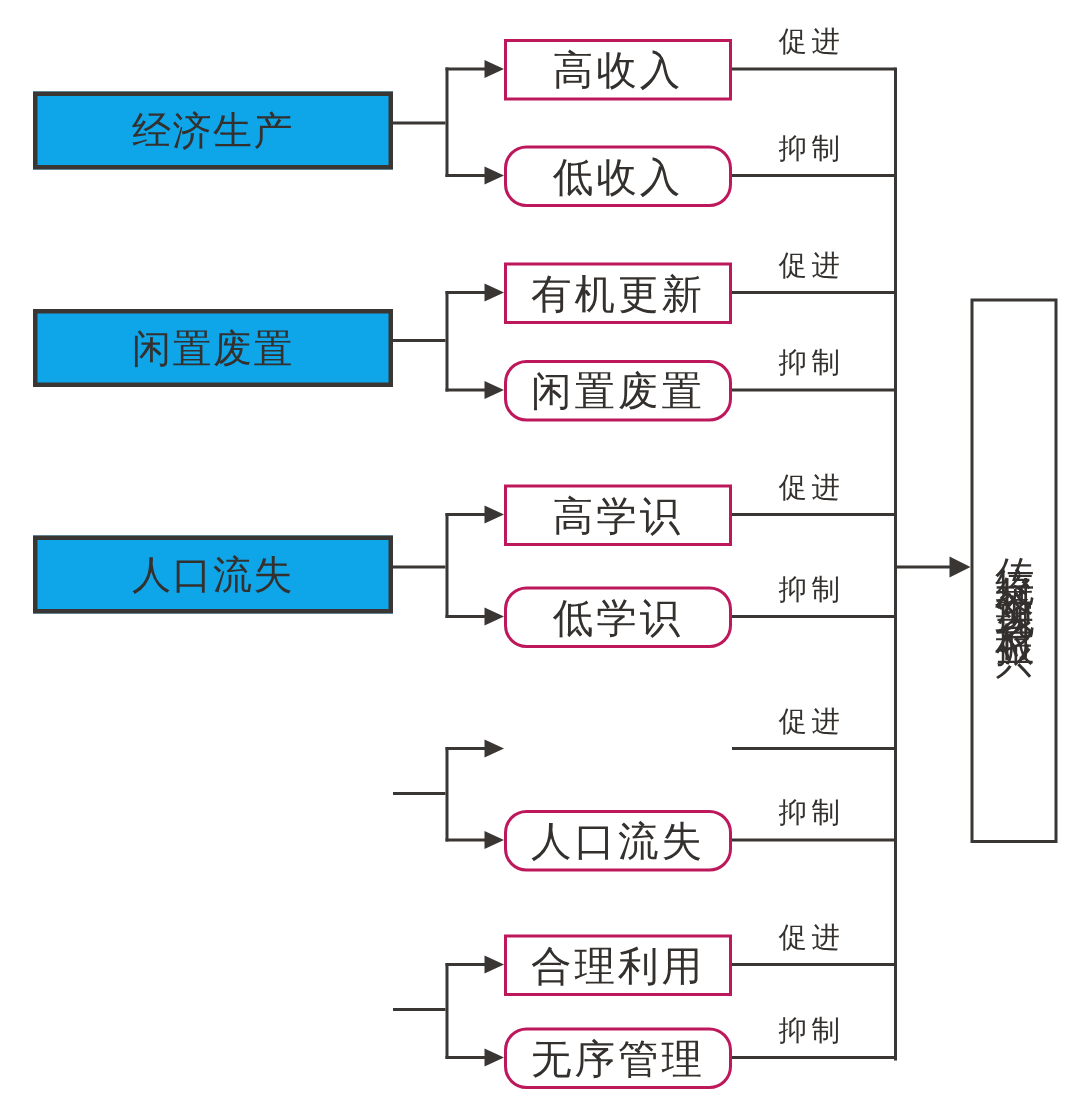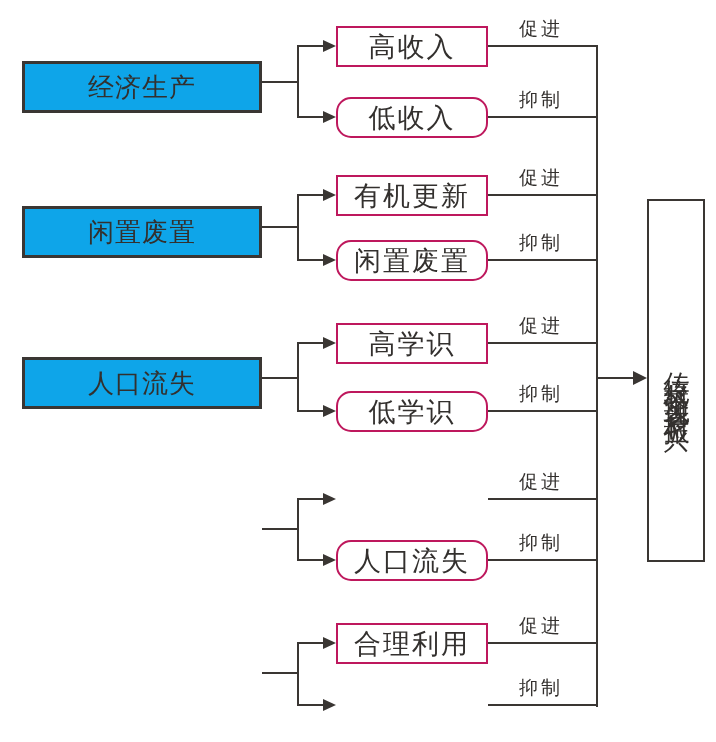--- a/index.html
+++ b/index.html
@@ -213,20 +213,23 @@
   <div class="group g4">
     <div class="h-line src-line"></div>
     <div class="v-line branch-v"></div>
     <div class="h-line stub-a"></div>
     <div class="h-line stub-b"></div>
     <div class="arrowhead head-a"></div>
     <div class="arrowhead head-b"></div>
     <div class="out-box out-a">
       <span>合理利用</span>
     </div>
+    <div class="out-box out-b">
+      <span>无序管理</span>
+    </div>
     <div class="h-line to-trunk-a"></div>
     <div class="h-line to-trunk-b"></div>
     <div class="effect-label lbl-a">促进</div>
     <div class="effect-label lbl-b">抑制</div>
   </div>
 
   <div class="v-line trunk-line"></div>
   <div class="h-line main-line"></div>
   <div class="main-head"></div>
 

